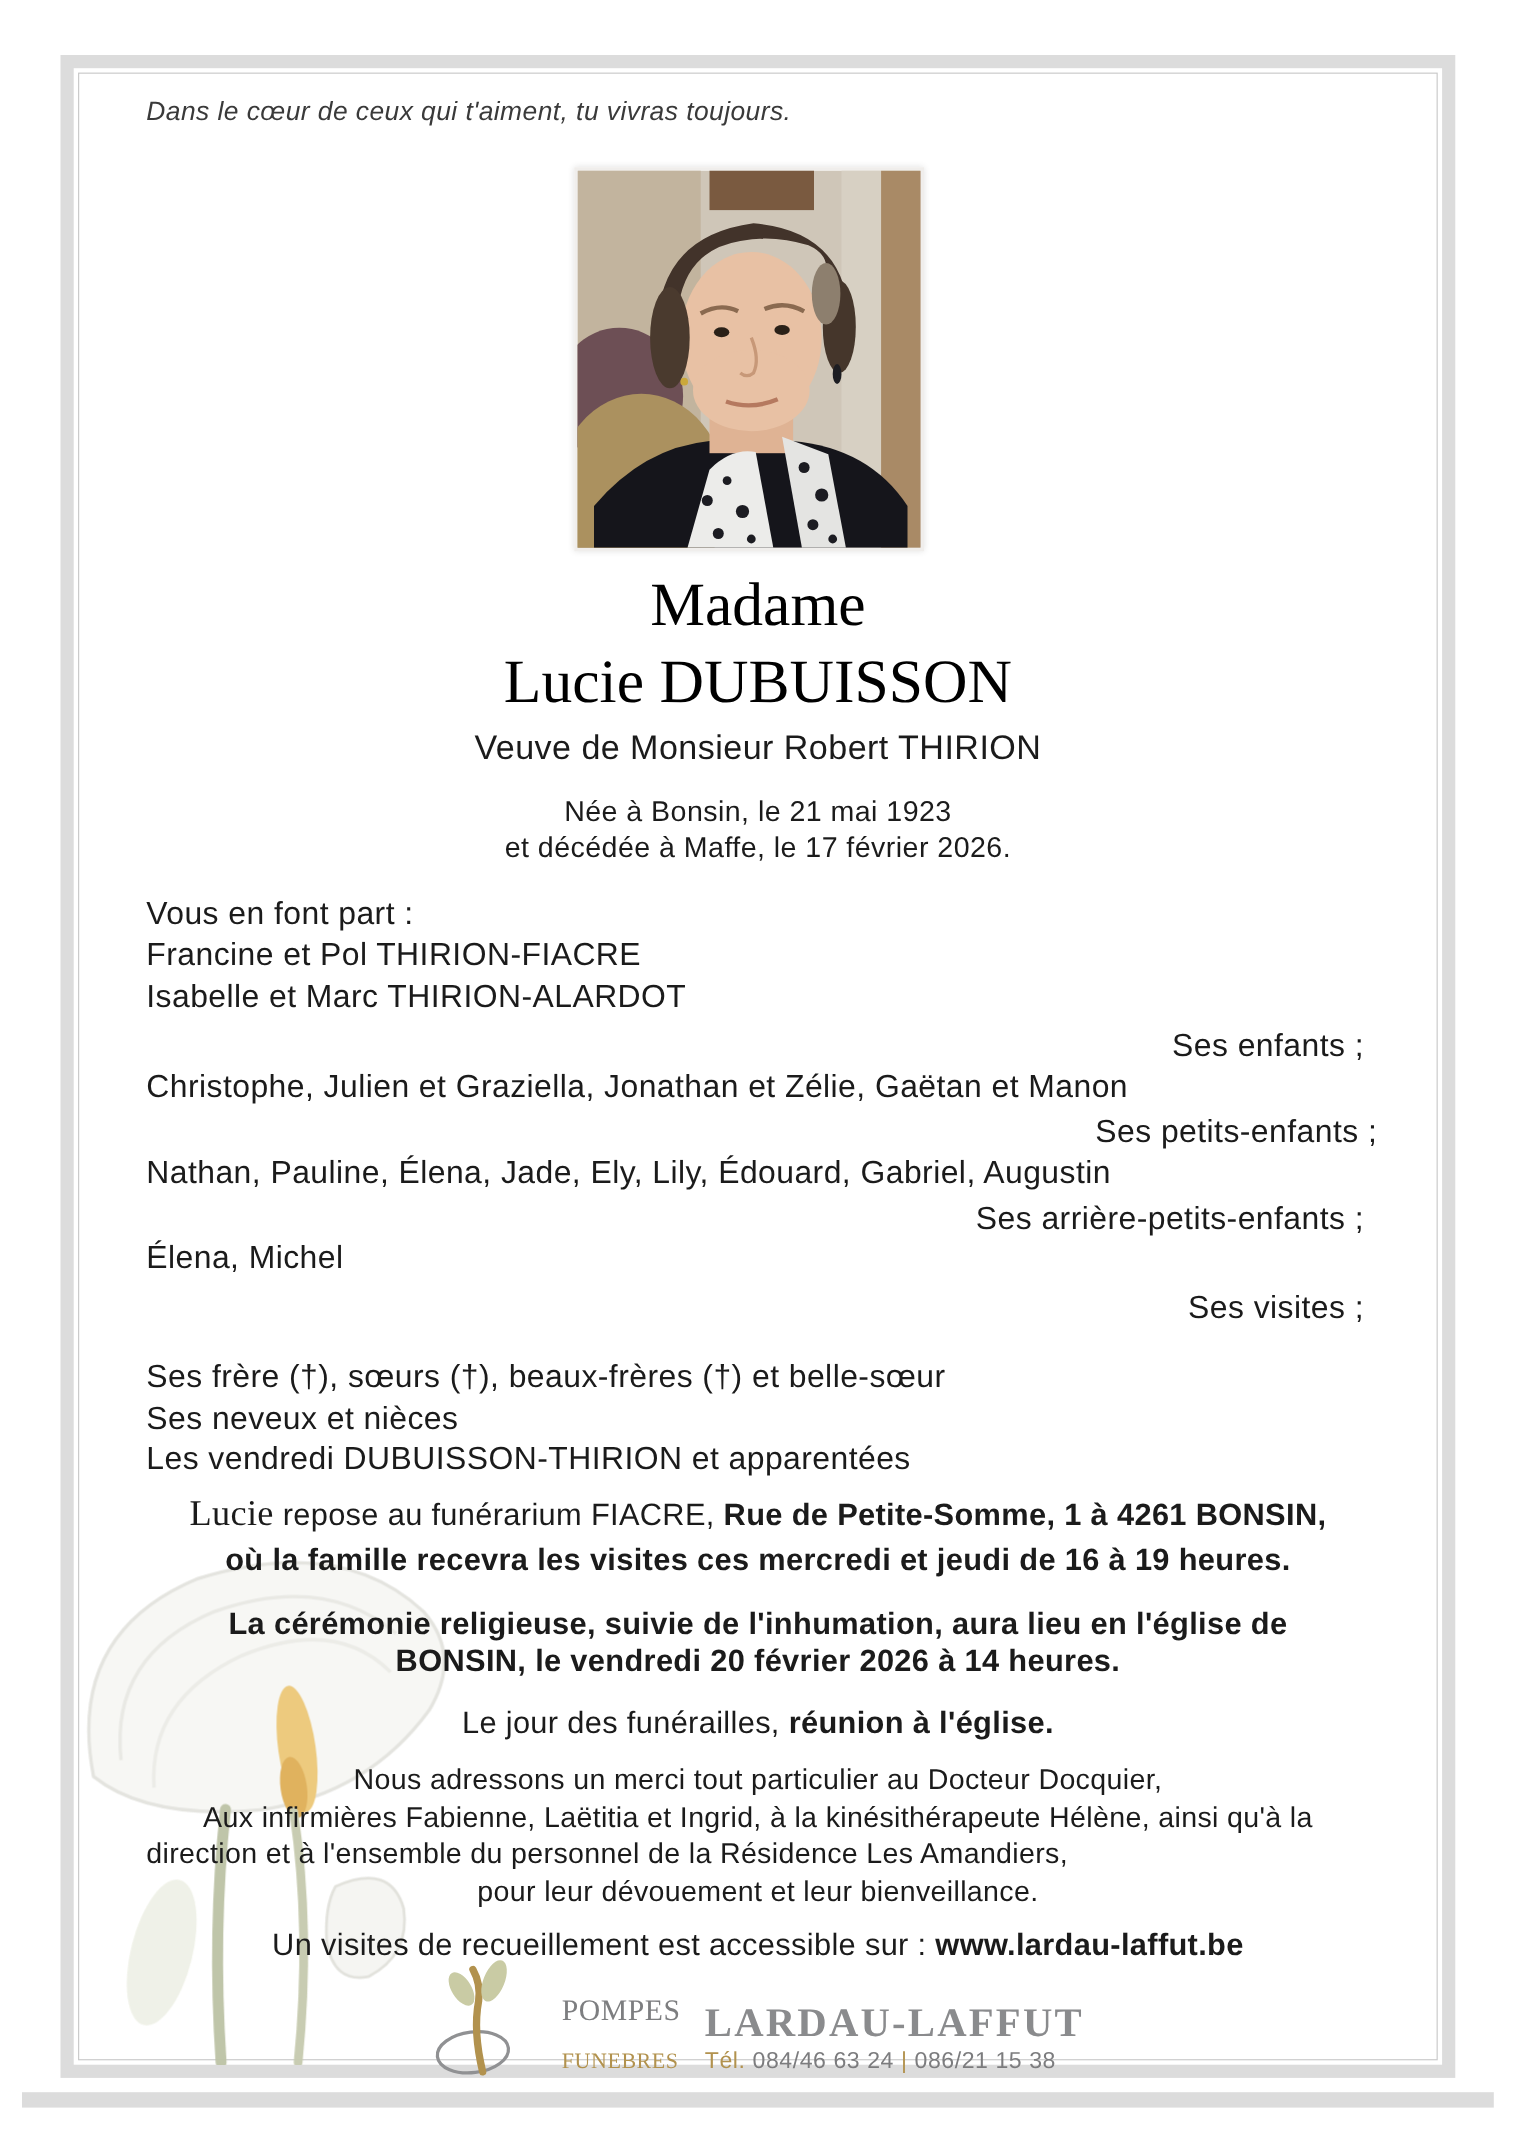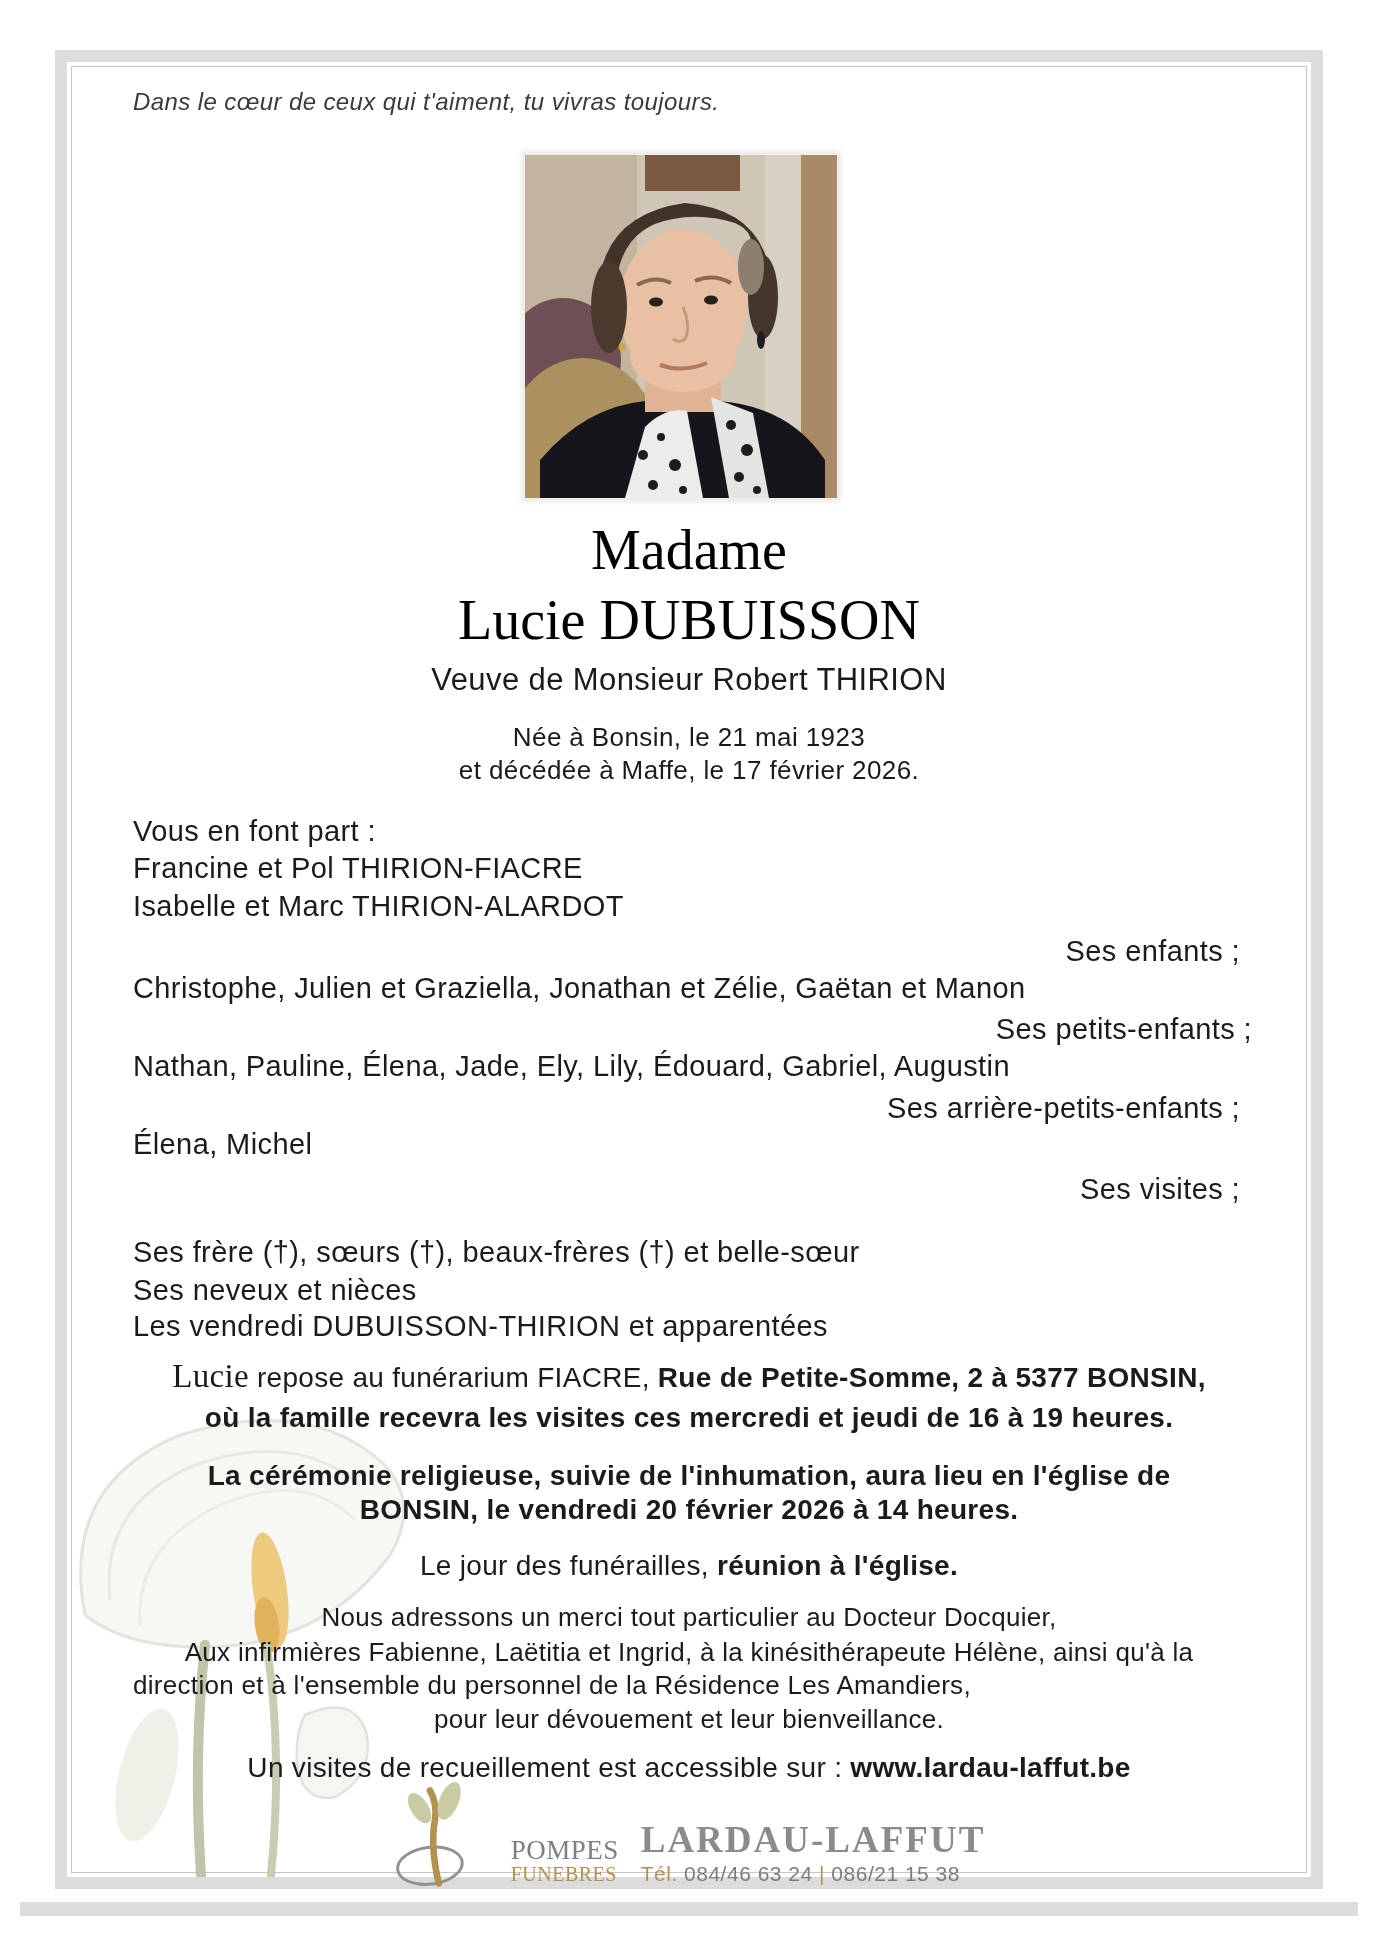--- a/index.html
+++ b/index.html
@@ -21,21 +21,21 @@
   .info{font-size:28px;letter-spacing:0.3px;}
   .thanks{font-size:26px;letter-spacing:0.3px;}
   .b{font-weight:bold;}
   .serifname{font-family:"Liberation Serif","DejaVu Serif",serif;font-size:33px;}
   .photo-frame{position:absolute;left:522px;top:152px;width:312px;height:343px;
                border:3px solid #f0eeec;box-shadow:0 0 6px rgba(0,0,0,0.12);}
   .lily{position:absolute;left:55px;top:1295px;width:380px;height:582px;z-index:1;}
   .txt{z-index:2;}
   .footer{position:absolute;left:71px;top:1790px;width:1236px;height:100px;
           display:flex;justify-content:center;align-items:flex-end;gap:22px;z-index:2;}
-  .logo-stack{display:flex;flex-direction:column;line-height:1;padding-bottom:6px;}
+  .logo-stack{display:flex;flex-direction:column;line-height:1;padding-bottom:6px;gap:23px;}
   .pompes{font-family:"Liberation Serif","DejaVu Serif",serif;font-size:27px;color:#7d7e80;letter-spacing:0.5px;}
   .funebres{font-family:"Liberation Serif","DejaVu Serif",serif;font-size:20px;color:#b2924e;letter-spacing:0.5px;}
   .brand-stack{display:flex;flex-direction:column;align-items:flex-start;line-height:1.15;padding-bottom:4px;}
   .brand{font-family:"Liberation Serif","DejaVu Serif",serif;font-size:37px;font-weight:bold;color:#8a8b8d;letter-spacing:2px;}
   .tel{font-size:21px;color:#7c7c7e;letter-spacing:0.5px;}
   .tel .gold{color:#b2924e;}
 </style>
 </head>
 <body>
 
@@ -122,21 +122,21 @@
   <div class="abs r sans txt" style="top:1092px;">Ses arrière-petits-enfants ;</div>
 
   <div class="abs l sans txt" style="top:1128px;">Élena, Michel</div>
   <div class="abs r sans txt" style="top:1173px;">Ses visites ;</div>
 
   <div class="abs l sans txt" style="top:1236px;">Ses frère (†), sœurs (†), beaux-frères (†) et belle-sœur</div>
   <div class="abs l sans txt" style="top:1274px;">Ses neveux et nièces</div>
   <div class="abs l sans txt" style="top:1310px;">Les vendredi DUBUISSON-THIRION et apparentées</div>
 
   <div class="abs c info txt" style="top:1358px;">
-    <span class="serifname">Lucie</span><span> repose au funérarium FIACRE, </span><span class="b">Rue de Petite-Somme, 2 à 5377 BONSIN,</span>
+    <span class="serifname">Lucie</span><span> repose au funérarium FIACRE, </span><span class="b">Rue de Petite-Somme, 1 à 4261 BONSIN,</span>
   </div>
   <div class="abs c info b txt" style="top:1402px;">où la famille recevra les visites ces mercredi et jeudi de 16 à 19 heures.</div>
 
   <div class="abs c info b txt" style="top:1460px;">La cérémonie religieuse, suivie de l'inhumation, aura lieu en l'église de</div>
   <div class="abs c info b txt" style="top:1494px;">BONSIN, le vendredi 20 février 2026 à 14 heures.</div>
 
   <div class="abs c info txt" style="top:1550px;">
     <span>Le jour des funérailles, </span><span class="b">réunion à l'église.</span>
   </div>
 

